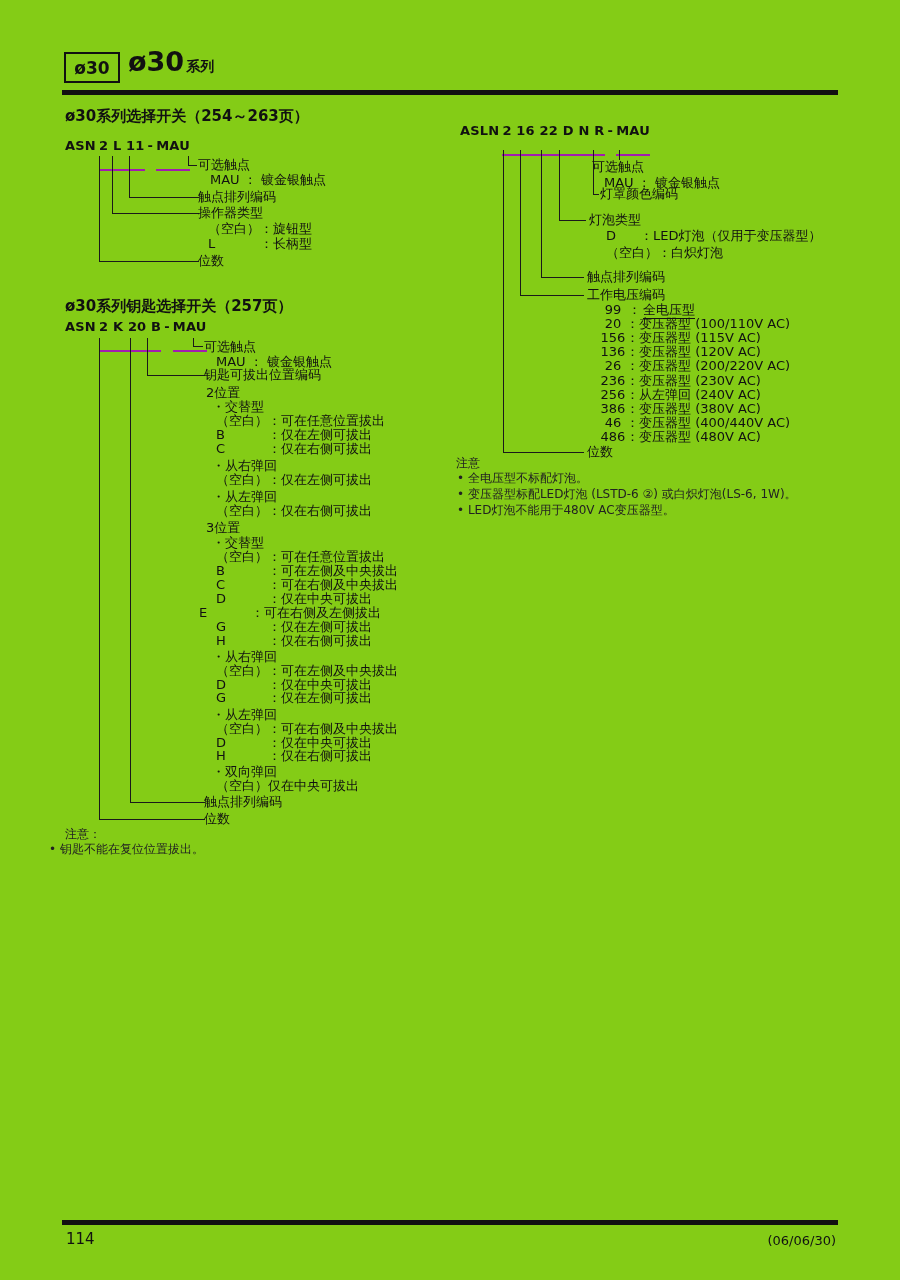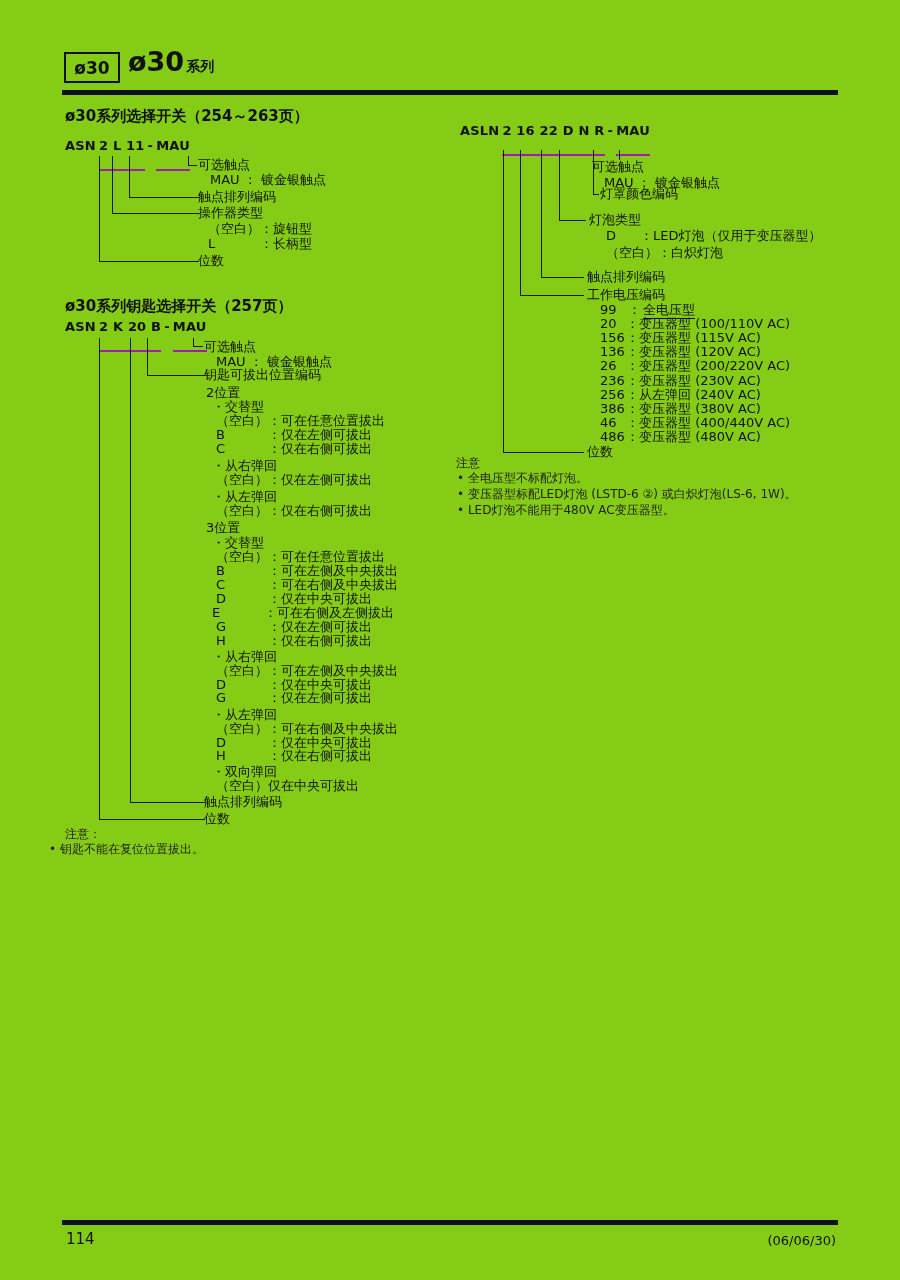--- a/index.html
+++ b/index.html
@@ -13,21 +13,21 @@
   .ht-series{font-size:14px;line-height:24px;margin-left:2px}
   .ht-main{font-size:22px;line-height:30px;margin-left:8px;letter-spacing:1px}
   .sec-title{position:absolute;font-size:15px;font-weight:bold;white-space:nowrap}
   .part{position:absolute;font-size:13px;font-weight:bold;white-space:nowrap;letter-spacing:0.2px}
   .pseg{margin-right:3px}
   .pseg.u{border-bottom:2px solid #a21caf;padding-bottom:16px}
   .row{position:absolute;font-size:13px;line-height:14px;white-space:nowrap}
   .row .code{display:inline-block;width:52px}
   .row .code.w34{width:34px}
   .vrow{position:absolute;font-size:13px;line-height:14px;white-space:nowrap}
-  .vcode{display:inline-block;width:26px;text-align:left}
+  .vcode{display:inline-block;width:26px;text-align:center}
   .vsep{display:inline-block;margin:0 2px}
   .u-text{border-bottom:1.2px solid #111;padding-bottom:0.5px}
   .note{position:absolute;font-size:12px;line-height:13px;white-space:nowrap;color:#222}
   .lc{position:absolute;border-left:1.5px solid #1a1a1a;border-bottom:1.5px solid #1a1a1a}
   .lv{position:absolute;border-left:1.5px solid #1a1a1a}
   .footer-num{position:absolute;left:66px;top:1230px;font-size:15px}
   .footer-date{position:absolute;right:64px;top:1233px;font-size:13px}
   .logo{position:absolute;left:50%;top:1280px;transform:translateX(-50%);display:flex;align-items:flex-end}
   .logo-sq{width:20px;height:25px;background:#8e8e8e}
   .logo-text{font-size:19px;font-weight:bold;letter-spacing:1px;margin-left:-13px;color:#000;line-height:25px}
@@ -85,21 +85,21 @@
   <div class="row" style="left:216px;top:473px"><span class="code">（空白）</span><span>：仅在左侧可拔出</span></div>
   <div class="row" style="left:212px;top:490px">・从左弹回</div>
   <div class="row" style="left:216px;top:504px"><span class="code">（空白）</span><span>：仅在右侧可拔出</span></div>
 
   <div class="row" style="left:206px;top:521px">3位置</div>
   <div class="row" style="left:212px;top:536px">・交替型</div>
   <div class="row" style="left:216px;top:550px"><span class="code">（空白）</span><span>：可在任意位置拔出</span></div>
   <div class="row" style="left:216px;top:564px"><span class="code">B</span><span>：可在左侧及中央拔出</span></div>
   <div class="row" style="left:216px;top:578px"><span class="code">C</span><span>：可在右侧及中央拔出</span></div>
   <div class="row" style="left:216px;top:592px"><span class="code">D</span><span>：仅在中央可拔出</span></div>
-  <div class="row" style="left:212px;top:606px"><span class="code">E</span><span>：可在右侧及左侧拔出</span></div>
+  <div class="row" style="left:199px;top:606px"><span class="code">E</span><span>：可在右侧及左侧拔出</span></div>
   <div class="row" style="left:216px;top:620px"><span class="code">G</span><span>：仅在左侧可拔出</span></div>
   <div class="row" style="left:216px;top:634px"><span class="code">H</span><span>：仅在右侧可拔出</span></div>
   <div class="row" style="left:212px;top:650px">・从右弹回</div>
   <div class="row" style="left:216px;top:664px"><span class="code">（空白）</span><span>：可在左侧及中央拔出</span></div>
   <div class="row" style="left:216px;top:678px"><span class="code">D</span><span>：仅在中央可拔出</span></div>
   <div class="row" style="left:216px;top:691px"><span class="code">G</span><span>：仅在左侧可拔出</span></div>
   <div class="row" style="left:212px;top:708px">・从左弹回</div>
   <div class="row" style="left:216px;top:722px"><span class="code">（空白）</span><span>：可在右侧及中央拔出</span></div>
   <div class="row" style="left:216px;top:736px"><span class="code">D</span><span>：仅在中央可拔出</span></div>
   <div class="row" style="left:216px;top:749px"><span class="code">H</span><span>：仅在右侧可拔出</span></div>

